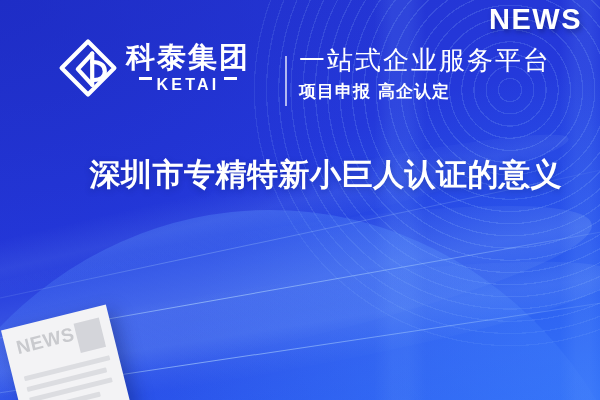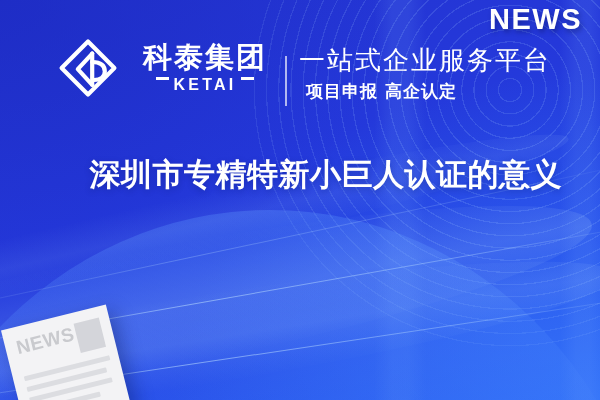--- a/index.html
+++ b/index.html
@@ -48,42 +48,41 @@
   .hairline{
     position:absolute;pointer-events:none;height:1px;width:820px;left:-140px;
     background:linear-gradient(90deg,rgba(190,225,255,0) 0%,rgba(190,225,255,.55) 40%,rgba(190,225,255,.35) 75%,rgba(190,225,255,0) 100%);
   }
   .hairline.h1{top:290px;transform:rotate(-10deg);}
   .hairline.h2{top:352px;transform:rotate(-8.5deg);}
   .hairline.h3{top:240px;transform:rotate(-12deg);opacity:.5;}
 
   
   .header{position:absolute;left:0;top:0;width:600px;height:124px;}
-  .logo-block{position:absolute;left:58px;top:38px;display:flex;align-items:center;gap:25px;}
+  .logo-block{position:absolute;left:58px;top:38px;display:flex;align-items:center;gap:8px;}
   .logo-mark{width:60px;height:60px;flex:0 0 60px;}
   .logo-words{display:flex;flex-direction:column;align-items:center;}
   .logo-cn{
     color:#fff;font-size:29px;font-weight:bold;letter-spacing:2px;line-height:1;
     font-family:"DejaVu Sans","Liberation Sans",sans-serif;
   }
   .logo-en-row{display:flex;gap:5px;margin-top:5px;}
   .logo-dash{width:13px;height:3px;background:#fff;}
   .logo-en{color:#fff;font-size:16px;font-weight:bold;letter-spacing:3.2px;line-height:1;}
 
   .divider{position:absolute;left:285px;top:56px;width:2px;height:50px;background:rgba(255,255,255,.65);}
 
   .tagline{position:absolute;left:299px;top:46px;}
   .tagline-main{
     color:#fff;font-size:26px;line-height:1.08;letter-spacing:2px;
     font-family:"DejaVu Sans","Liberation Sans",sans-serif;font-weight:400;
   }
   .tagline-sub{
     color:#fff;font-size:17px;margin-top:6px;letter-spacing:1px;font-weight:bold;
     font-family:"DejaVu Sans","Liberation Sans",sans-serif;
-    margin-left:7px;
   }
 
   .news-badge{
     position:absolute;right:18px;top:3px;color:#fff;font-size:29px;font-weight:bold;
     letter-spacing:1.5px;text-shadow:2px 3px 5px rgba(10,20,90,.45);
   }
 
   
   .title{
     position:absolute;left:62px;top:152px;width:500px;

